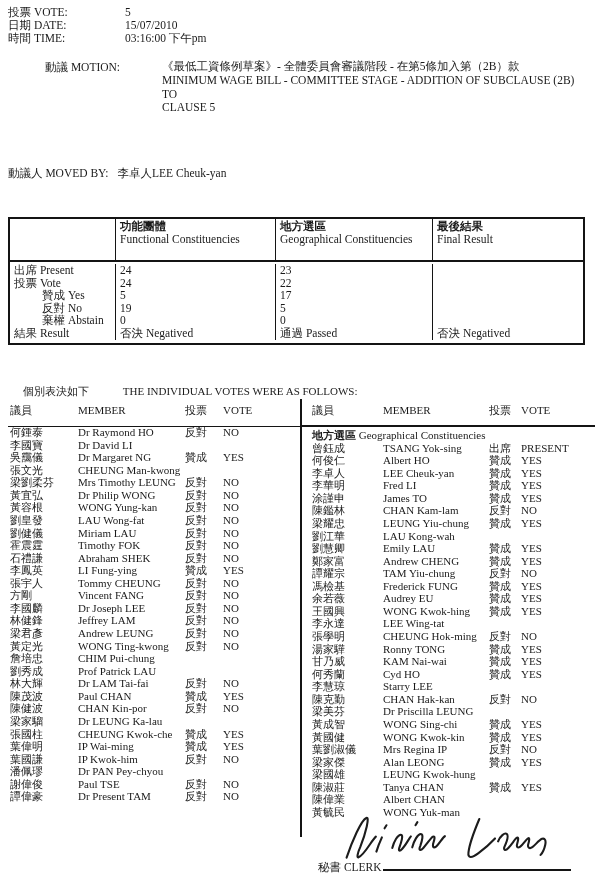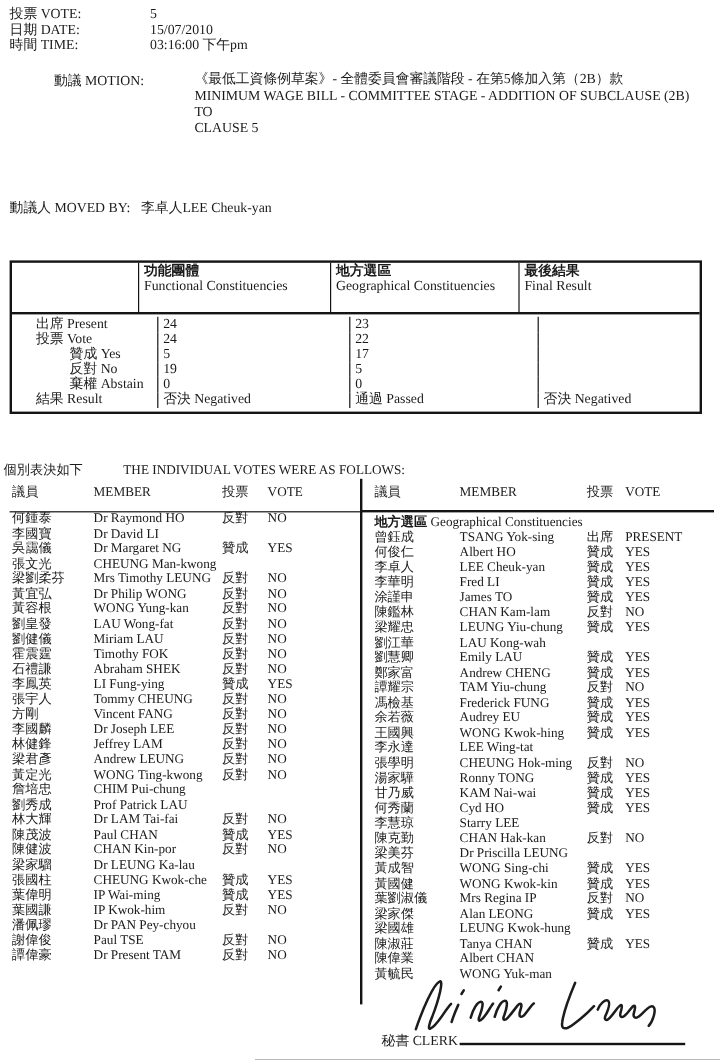--- a/index.html
+++ b/index.html
@@ -14,28 +14,28 @@
   .motion{position:absolute; top:60px; left:8px; right:8px; display:grid; grid-template-columns:117px 1fr; font-size:11.5px;margin-left:37px;}
   .motion .lines div{line-height:13.8px;}
   .movedby{position:absolute; top:166px; left:8px; font-size:11.5px;}
   .movedby .val{margin-left:9px;}
   
   .sumtable{position:absolute; top:217px; left:8px; width:577px; border:2px solid #141414; font-size:11.5px; box-sizing:border-box;}
   .sumhead{display:grid; grid-template-columns:105px 160px 157px 1fr; border-bottom:2px solid #141414;}
   .sumhead>div{padding:1px 0 14px 4px; line-height:13px;}
   .sumhead>div+div{border-left:1.5px solid #141414;}
   .cnb{font-weight:bold;}
-  .sumbody{padding:2px 0 3px 16px;}
+  .sumbody{padding:2px 0 3px 0;}
   .sumrow{display:grid; grid-template-columns:105px 160px 157px 1fr; line-height:12.6px;}
   .sumrow>div{padding-left:4px;}
   .sumrow>div+div{border-left:1.5px solid #141414;}
   .sumrow .ind{padding-left:32px;}
   
   
-  .ivtitle{position:absolute; top:384px; left:3px; font-size:11px;text-align:right;}
+  .ivtitle{position:absolute; top:384px; left:23px; font-size:11px;text-align:right;}
   .ivtitle .en{margin-left:31px;}
   .vcol{position:absolute; top:404px; font-size:11px;}
   .vcol-left{left:8px; width:290px;}
   .vcol-right{left:306px; width:286px;}
   .mgrid{display:grid; line-height:12.57px;}
   .vcol-left .mgrid{grid-template-columns:68px 107px 38px 1fr; padding-left:2px;}
   .vcol-right .mgrid{grid-template-columns:71px 106px 32px 1fr; padding-left:6px;}
   .vhead{height:22px;}
   .grouprow{margin-top:3px; line-height:12.6px; white-space:nowrap;}
   .vcol-left .grouprow{padding-left:2px;}

